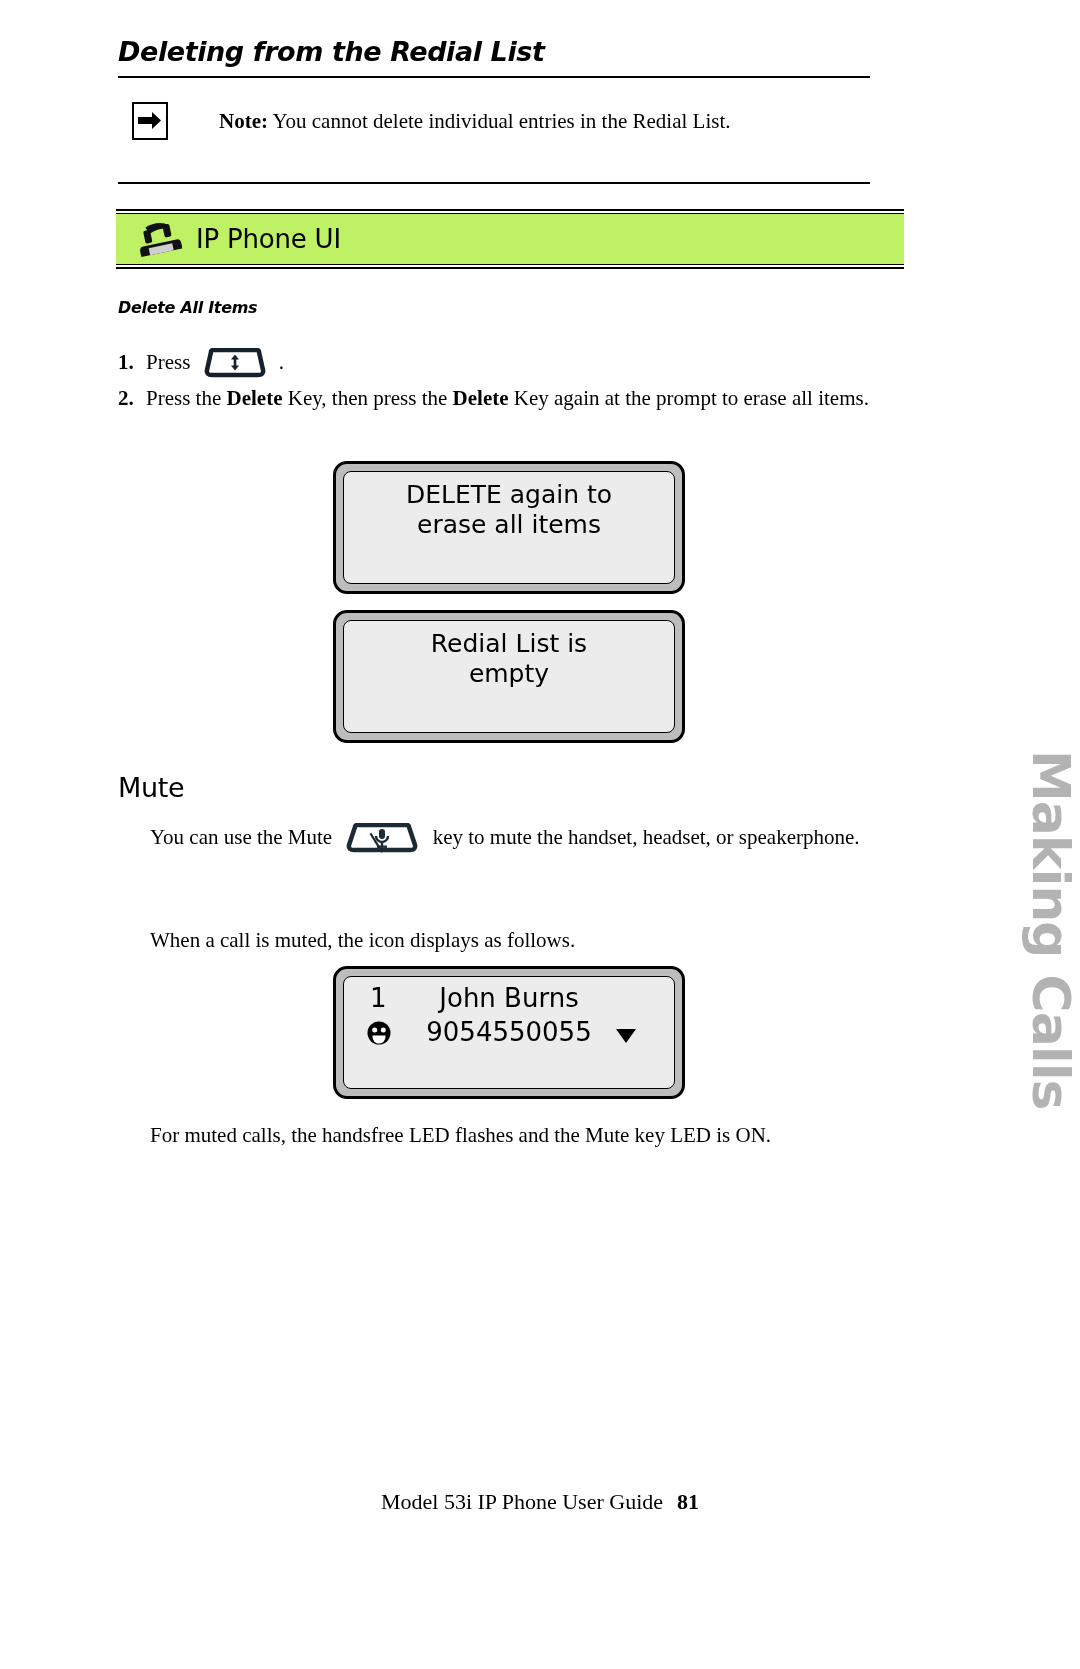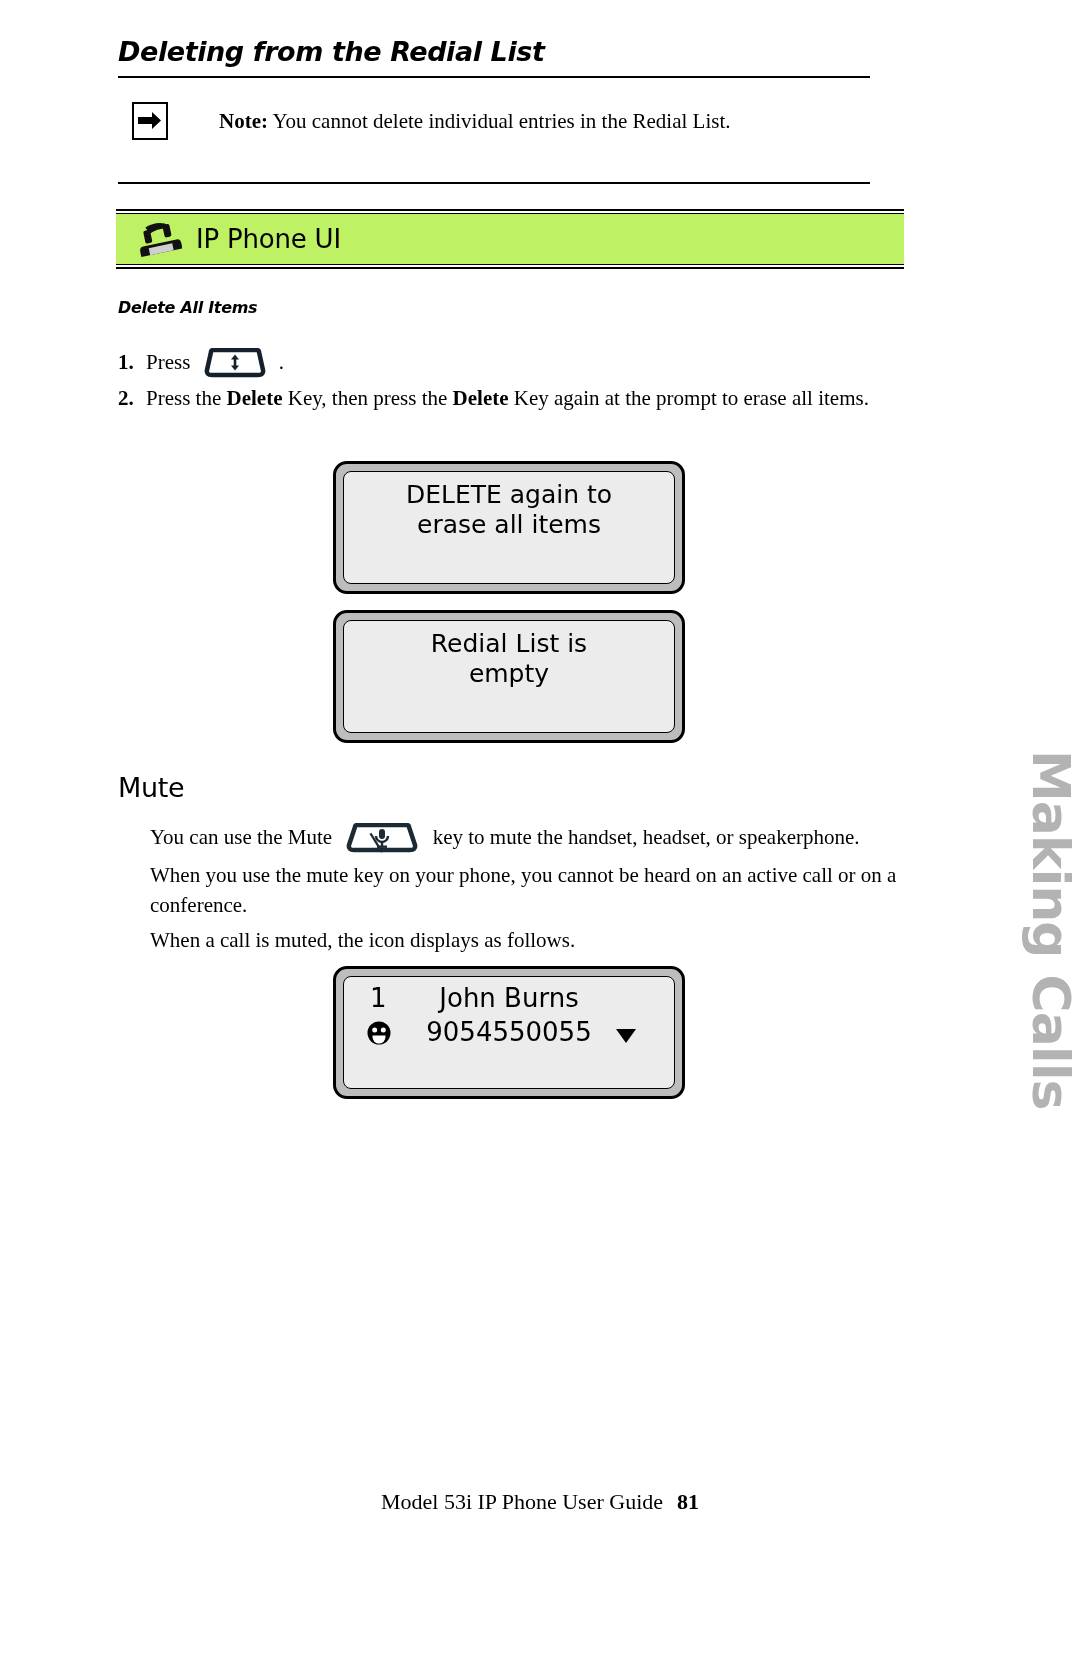--- a/index.html
+++ b/index.html
@@ -389,21 +389,20 @@
           <path d="M-6 -2 a6 6 0 0 0 12 0" fill="none" stroke="#1c2a33" stroke-width="2.4"></path>
           <rect x="-1.2" y="3" width="2.4" height="5"></rect>
           <rect x="-5" y="7.5" width="10" height="2.4"></rect>
           <rect x="-8.5" y="-10" width="2.2" height="22" transform="rotate(-32)"></rect>
         </g>
       </svg>
     </span>
     <span>key to mute the handset, headset, or speakerphone.</span>
   </div>
 
-  <div class="para" style="top:860px;">When you use the mute key on your phone, you cannot be heard on an active call or on a conference.</div>
 
   <div class="para" style="top:925px;">When a call is muted, the icon displays as follows.</div>
 
   <div class="lcd lcd-call" style="left:333px; top:966px;">
     <div class="lcd-inner">
       <div class="call-row">
         <span class="call-index">1</span>
         <span class="call-name">John Burns</span>
       </div>
       <div class="call-row">
@@ -418,20 +417,21 @@
         <span class="call-number">9054550055</span>
         <span class="down-arrow">
           <svg width="24" height="20" viewBox="0 0 24 20" aria-hidden="true">
             <path d="M2 3 h20 l-10 14 z" fill="#000"></path>
           </svg>
         </span>
       </div>
     </div>
   </div>
 
+  <div class="para" style="top:1120px;">For muted calls, the handsfree LED flashes and the Mute key LED is ON.</div>
 
   <div class="side-tab">Making Calls</div>
 
   <div class="footer">
     <span>Model 53i IP Phone User Guide</span><span class="page-no">81</span>
   </div>
 
 </div>
 
 </body></html>

